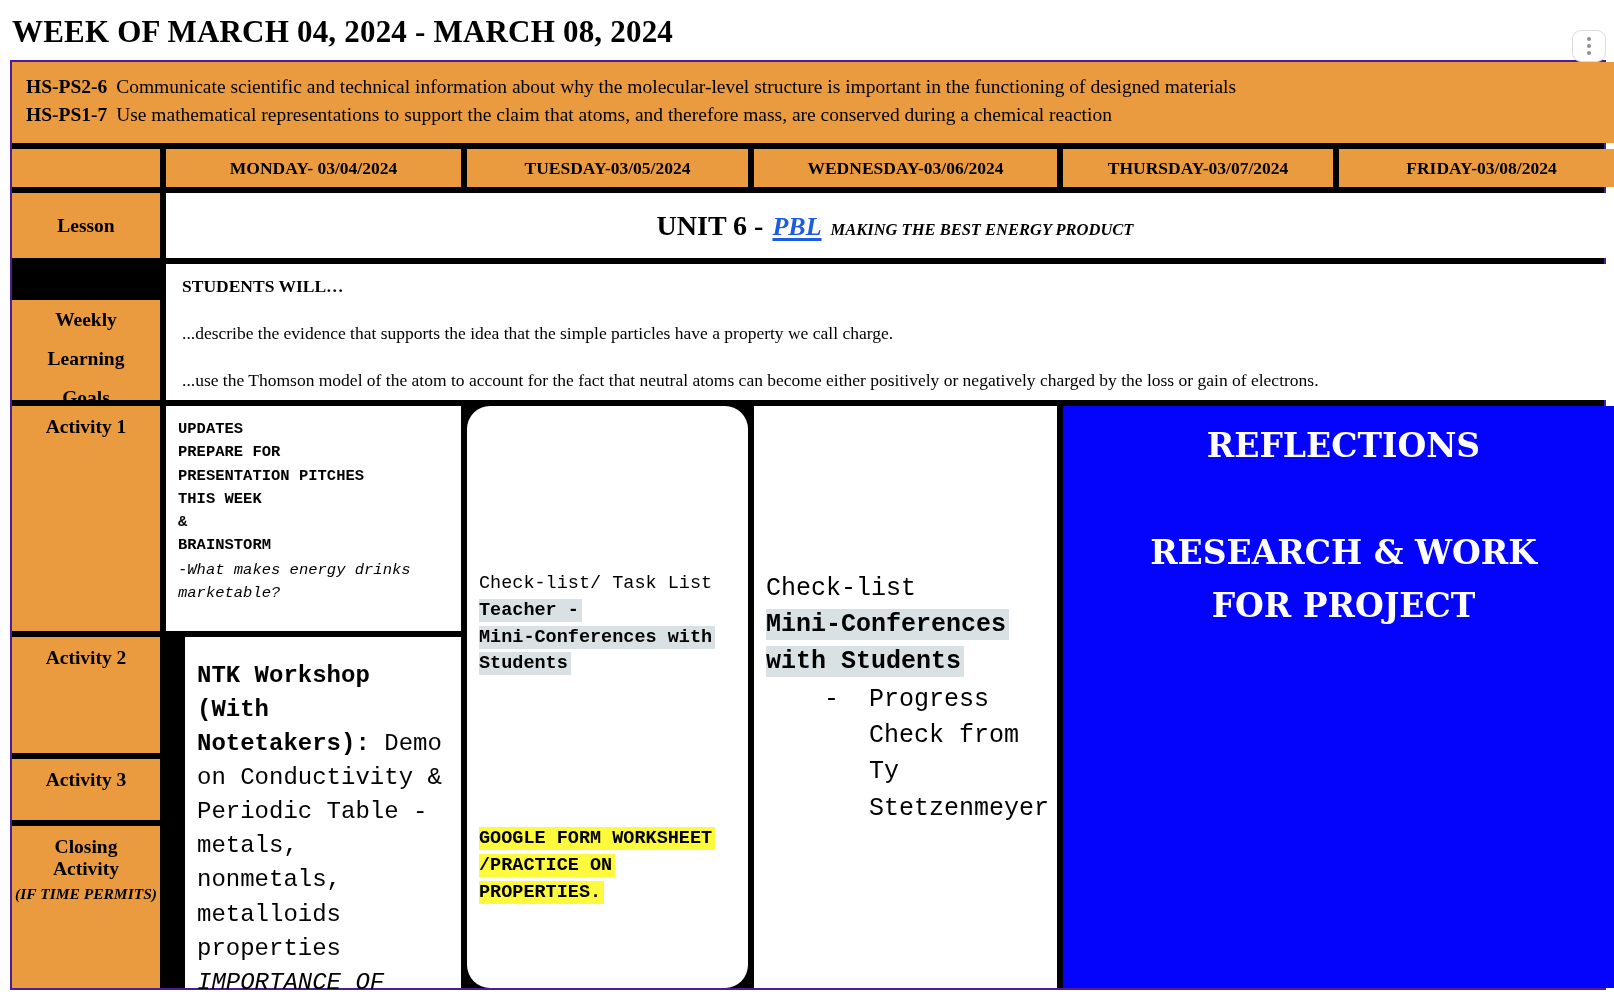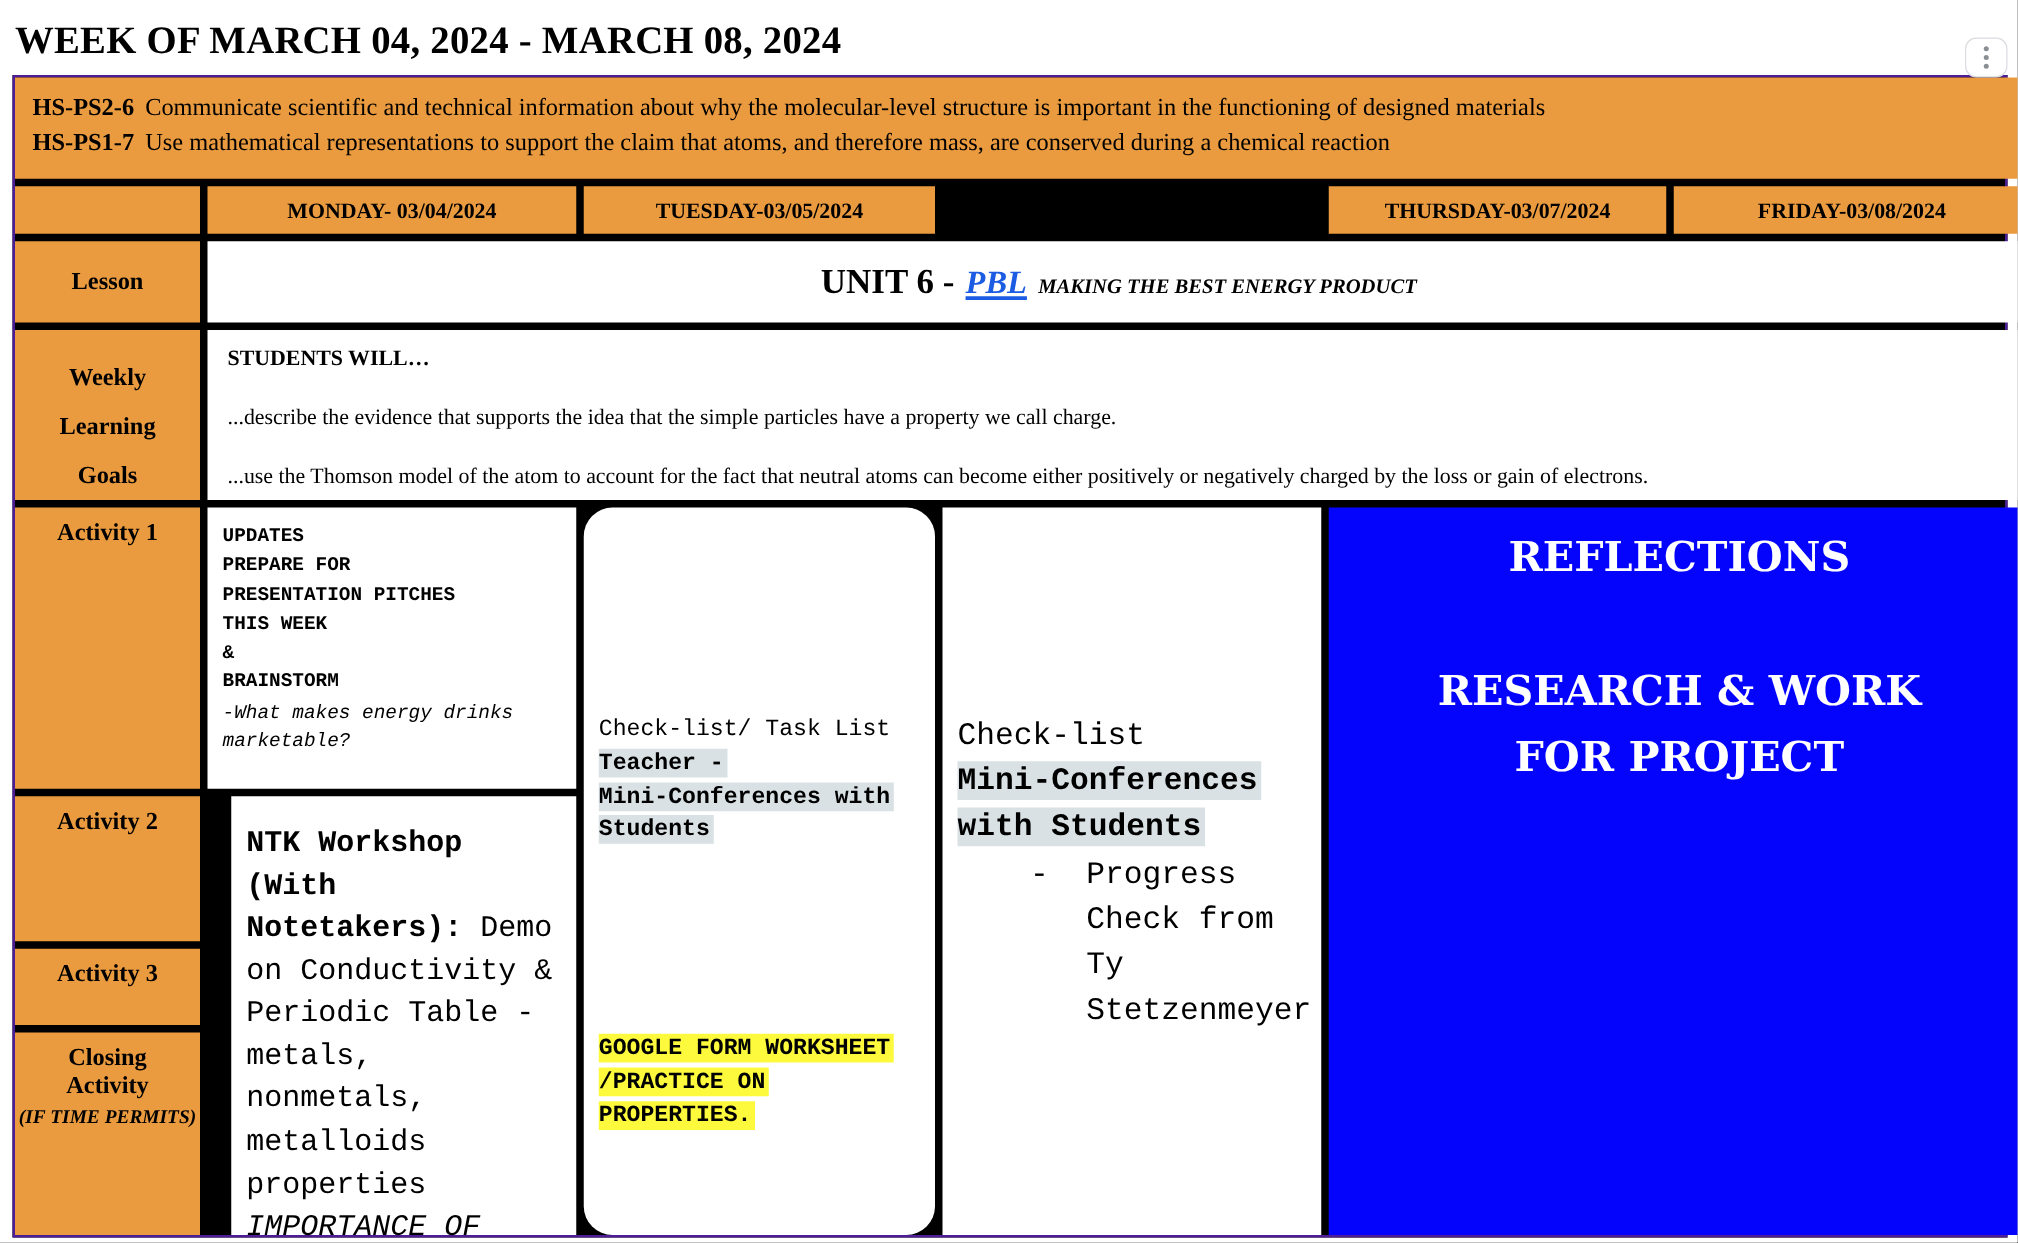--- a/index.html
+++ b/index.html
@@ -44,21 +44,21 @@
     grid-row:2; display:flex; align-items:center; justify-content:center;
     font-weight:bold; font-size:17.5px;
   }
 
   
   .rowlabel {
     display:flex; flex-direction:column; align-items:center;
     font-weight:bold; font-size:19.5px; text-align:center;
   }
   .rowlabel.vcenter { justify-content:center; }
-  .rowlabel.goals-label { justify-content:flex-end; line-height:2.0; }
+  .rowlabel.goals-label { justify-content:flex-start; line-height:2.0;margin-top:36px; }
   .rowlabel.top { padding-top:10px; }
   .closing-note { font-size:15.5px; font-style:italic; margin-top:2px; line-height:1.55; }
 
   
   .lesson-content {
     grid-column:2 / -1; grid-row:3;
     display:flex; align-items:center; justify-content:center;
   }
   .lesson-line { display:flex; align-items:baseline; gap:9px; white-space:nowrap; }
   .unit-title { font-size:28px; font-weight:bold; }
@@ -132,20 +132,21 @@
     </div>
     <div>
       <b>HS-PS1-7</b>
       <span>Use mathematical representations to support the claim that atoms, and therefore mass, are conserved during a chemical reaction</span>
     </div>
   </div>
 
   <div class="cell orange dayhead" style="grid-column:1"></div>
   <div class="cell orange dayhead" style="grid-column:2">MONDAY- 03/04/2024</div>
   <div class="cell orange dayhead" style="grid-column:3">TUESDAY-03/05/2024</div>
+  <div class="cell orange dayhead" style="grid-column:4">WEDNESDAY-03/06/2024</div>
   <div class="cell orange dayhead" style="grid-column:5">THURSDAY-03/07/2024</div>
   <div class="cell orange dayhead" style="grid-column:6">FRIDAY-03/08/2024</div>
 
   <div class="cell orange rowlabel vcenter" style="grid-column:1; grid-row:3">Lesson</div>
   <div class="cell lesson-content">
     <div class="lesson-line">
       <span class="unit-title">UNIT 6 -</span>
       <span class="pbl-link">PBL</span>
       <span class="lesson-sub">MAKING THE BEST ENERGY PRODUCT</span>
     </div>

